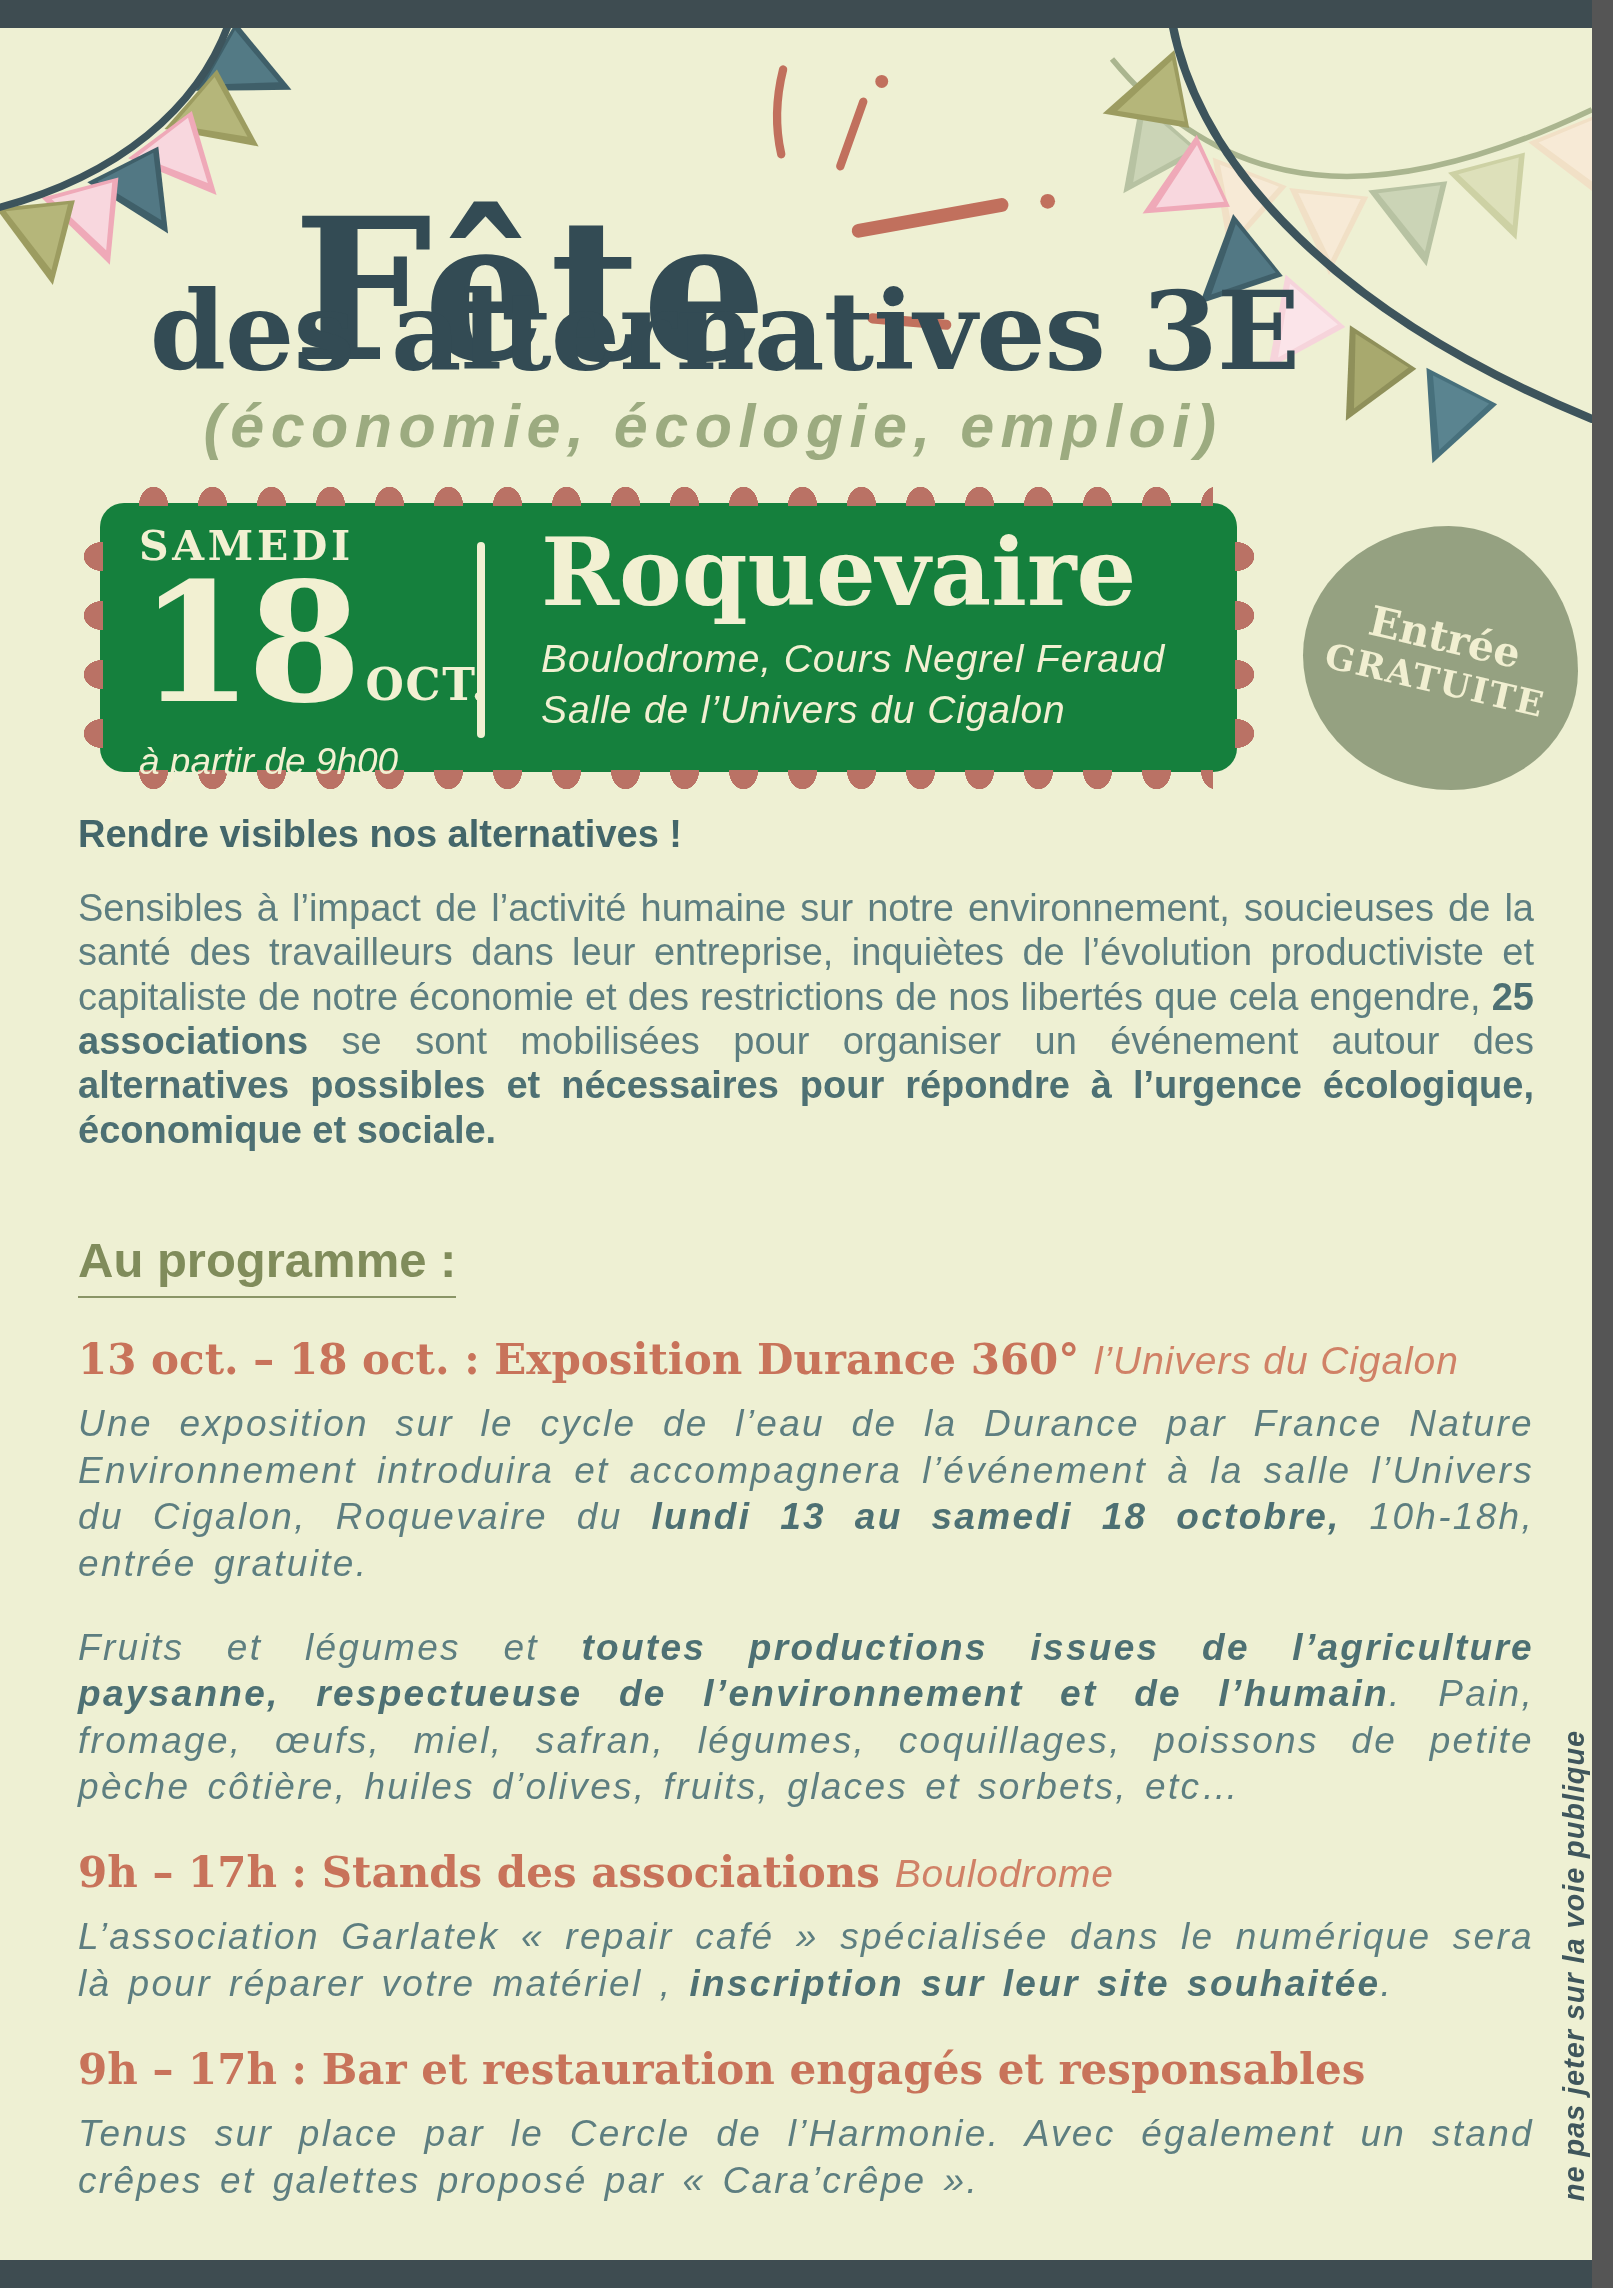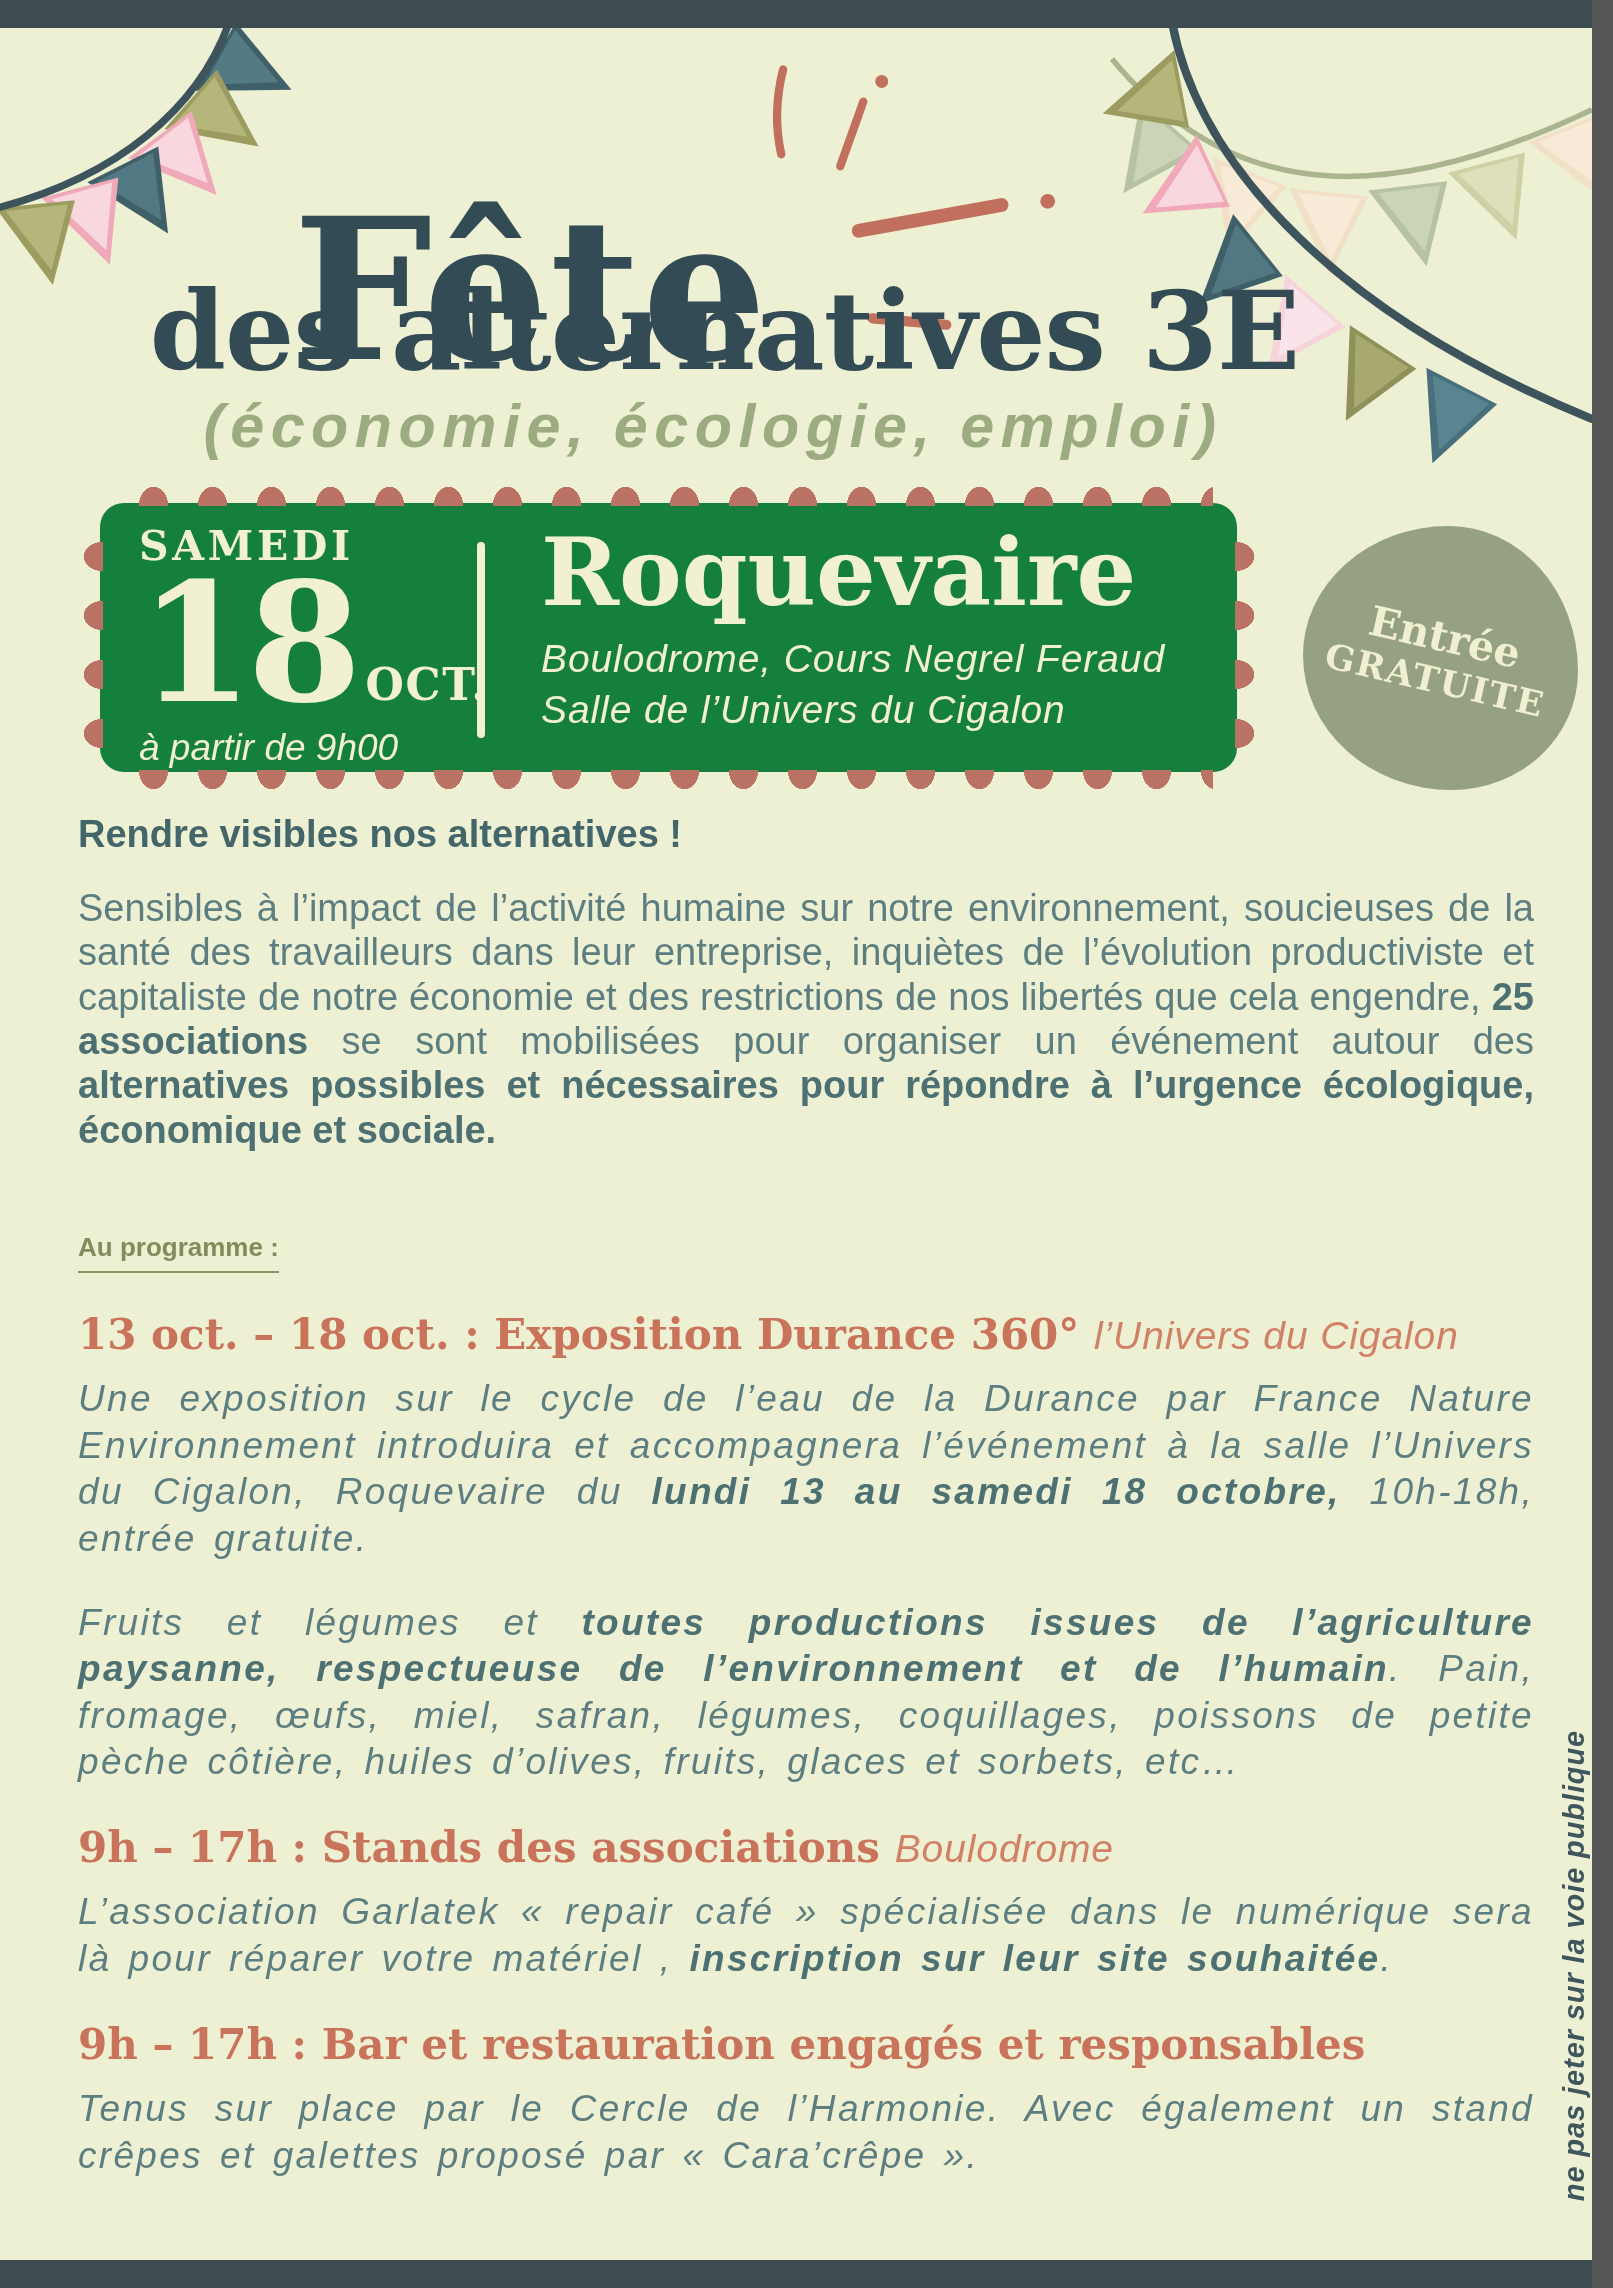--- a/index.html
+++ b/index.html
@@ -39,21 +39,21 @@
   .bumps.top{top:-17.5px;background-image:radial-gradient(14.8px 19.4px at 29.5px 20px,#ba7265 98%,rgba(0,0,0,0) 100%);}
   .bumps.bot{bottom:-17.5px;background-image:radial-gradient(14.8px 19.4px at 29.5px 0px,#ba7265 98%,rgba(0,0,0,0) 100%);}
   .bumps.v{top:24px;bottom:24px;width:20px;background-size:20px 59px;background-repeat:repeat-y;}
   .bumps.left{left:-17.5px;background-image:radial-gradient(19.4px 14.8px at 20px 29.5px,#ba7265 98%,rgba(0,0,0,0) 100%);}
   .bumps.right{right:-17.5px;background-image:radial-gradient(19.4px 14.8px at 0px 29.5px,#ba7265 98%,rgba(0,0,0,0) 100%);}
   .t-left{position:absolute;left:39px;top:18.5px;width:332px;}
   .t-day{font-family:"DejaVu Serif",serif;font-weight:bold;font-size:41px;letter-spacing:3.7px;}
   .t-daterow{display:flex;align-items:flex-end;margin-top:-7.4px;}
   .t-18{font-family:"DejaVu Serif",serif;font-weight:bold;font-size:164px;line-height:1;letter-spacing:-5.5px;}
   .t-oct{font-family:"DejaVu Serif",serif;font-weight:bold;font-size:44px;margin:0 0 16.6px 9.2px;letter-spacing:1.8px;}
-  .t-time{font-style:italic;font-size:37px;margin-top:1px;}
+  .t-time{font-style:italic;font-size:37px;margin-top:15px;}
   .t-divider{position:absolute;left:377px;top:39px;width:8.3px;height:196px;background:#f2f0d2;border-radius:4.6px;}
   .t-right{position:absolute;left:441px;top:20px;}
   .t-city{font-family:"DejaVu Serif",serif;font-weight:bold;font-size:94px;line-height:1.05;}
   .t-venue{font-style:italic;font-size:39px;line-height:1.32;margin-top:11px;letter-spacing:0.9px;}
 
   
   .badge{
     position:absolute;left:1303px;top:526px;width:275px;height:264px;z-index:2;
     background:#95a181;border-radius:53% 47% 46% 54% / 49% 55% 45% 51%;
     display:flex;align-items:center;justify-content:center;
@@ -64,21 +64,21 @@
   }
   .badge-l1{font-size:41px;}
   .badge-l2{font-size:35px;letter-spacing:1.8px;}
 
   
   .content{position:absolute;left:78px;top:812px;width:1456px;z-index:2;}
   .intro-h{font-size:38px;font-weight:bold;color:#43666a;line-height:1.2;}
   .para{font-size:38px;line-height:1.17;color:#5d7e80;text-align:justify;margin-top:28px;}
   .para strong{color:#4d7073;}
   .au{
-    display:inline-block;margin-top:42px;font-size:26px;font-weight:bold;color:#808c5b;
+    display:inline-block;margin-top:42px;font-size:49px;font-weight:bold;color:#808c5b;
     border-bottom:2.8px solid #8a9566;padding-bottom:7.4px;
   }
   .item-h{
     margin-top:37px;font-family:"DejaVu Serif",serif;font-weight:bold;
     font-size:42px;color:#c8735a;line-height:1.2;
   }
   .item-loc{
     font-family:"Liberation Sans","DejaVu Sans",sans-serif;font-weight:normal;
     font-style:italic;font-size:39px;color:#d08166;letter-spacing:0.9px;
   }

